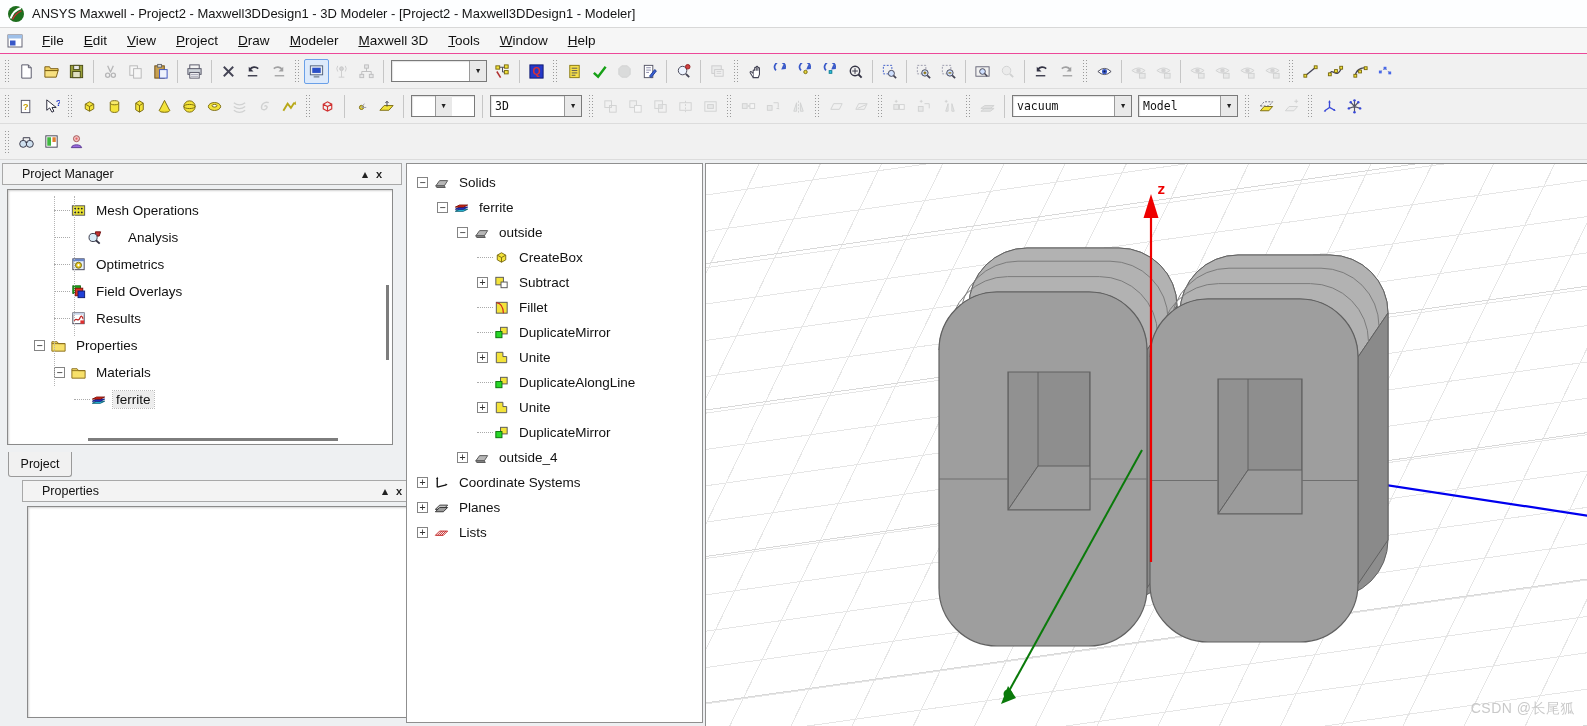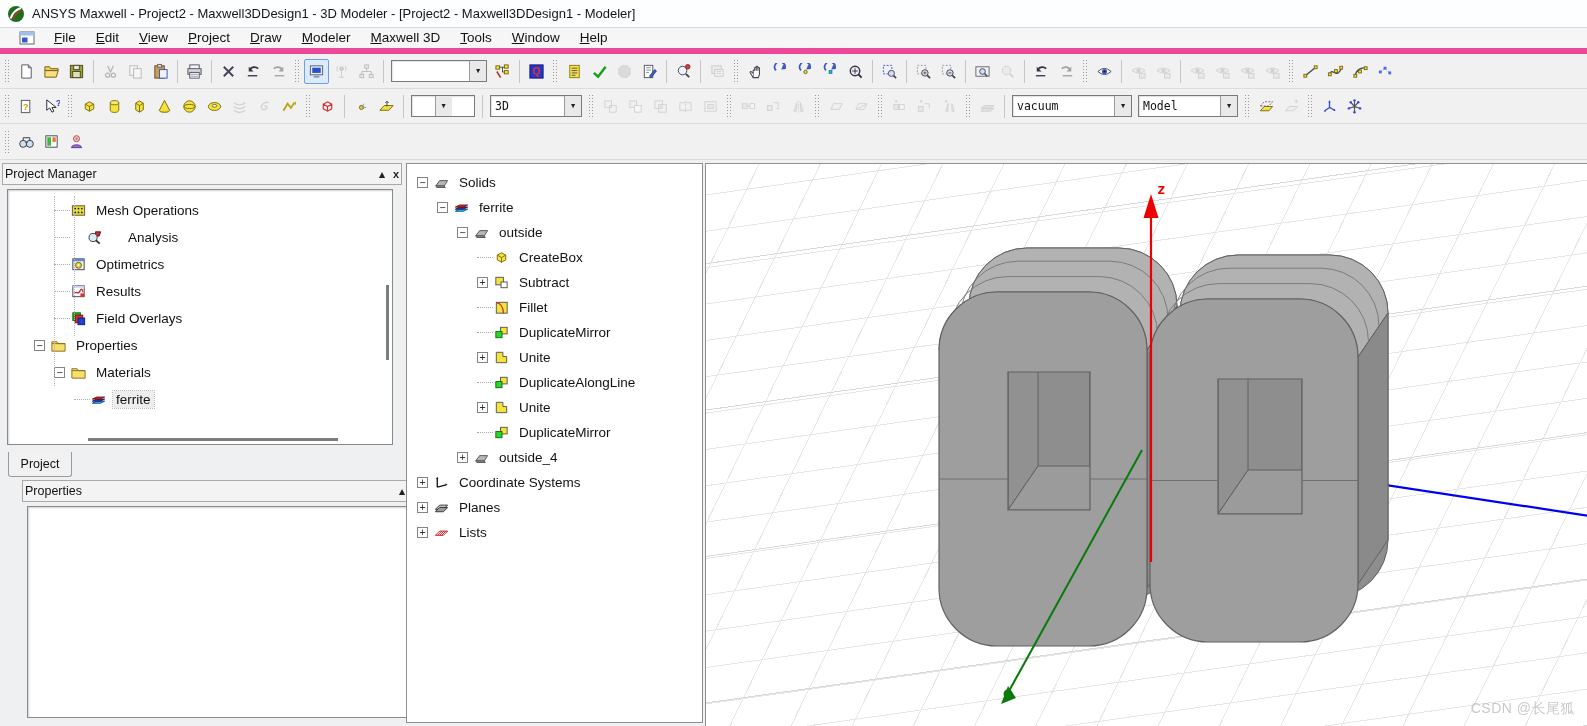--- a/index.html
+++ b/index.html
@@ -4,21 +4,21 @@
 <style>
   * { margin:0; padding:0; box-sizing:border-box; }
   html,body { width:1587px; height:726px; overflow:hidden; }
   body { font-family:"Liberation Sans", sans-serif; background:#f0f0f0; position:relative; font-size:13px; color:#111; }
 
   
   .titlebar { position:absolute; left:0; top:0; width:1587px; height:28px; background:#fdfeff;
               border-bottom:1px solid #d8d8d8; display:flex; align-items:center; padding-left:7px; gap:7px; }
   .titlebar .ttl { font-size:13px; color:#151515; }
   .menubar { position:absolute; left:0; top:28px; width:1587px; height:26px; background:#f6f6f6;
-             border-bottom:6px solid #ec4899; display:flex; align-items:center; padding-left:18px; }
+             border-bottom:1px solid #ec4899; display:flex; align-items:center; padding-left:6px; }
   .mdiicon { width:18px; height:18px; margin-right:8px; flex:none; }
   .menu-item { padding:4px 10px 5px 10px; font-size:13.5px; color:#111; cursor:default; }
   .menu-item::first-letter { text-decoration:underline; }
 
   
   .tb { position:absolute; left:0; width:1587px; background:#f1f1f1; border-bottom:1px solid #dcdcdc;
         display:flex; align-items:center; padding-left:1px; }
   #tb1 { top:54px;  height:35px; }
   #tb2 { top:89px;  height:35px; }
   #tb3 { top:124px; height:36px; }
@@ -32,21 +32,21 @@
   .combo { height:22px; flex:none; border:1px solid #7a7a7a; background:#fff; display:flex; align-items:center;
            font-family:"DejaVu Sans Mono", monospace; font-size:11.5px; margin:0 3px; box-shadow:inset 1px 1px 1px rgba(0,0,0,.12); }
   .combo .ctext { padding-left:4px; overflow:hidden; white-space:nowrap; flex:1; }
   .combo .carrow { width:17px; height:100%; flex:none; background:#e9e9e9; border-left:1px solid #9a9a9a;
                    display:flex; align-items:center; justify-content:center; font-size:7px; color:#222; }
 
   
   .workspace { position:absolute; left:0; top:160px; width:1587px; height:566px; background:#eef0f2; }
 
   .panel-hd { height:22px; background:#f3f3f3; border:1px solid #a8a8a8; display:flex; align-items:center;
-              padding:0 2px; font-size:12.5px; color:#111; }
+              padding:0 19px; font-size:12.5px; color:#111; }
   .panel-hd .hd-btns { margin-left:auto; display:flex; gap:8px; font-size:11px; color:#222; font-weight:bold; }
   .sunken { border:1px solid #8a8a8a; background:#fff; box-shadow:inset 1px 1px 2px rgba(0,0,0,.18); }
 
   #pm-panel { position:absolute; left:2px; top:3px; width:400px; height:288px; }
   #pm-tree { position:absolute; left:5px; right:9px; top:26px; bottom:6px; overflow:hidden; padding-top:7px; position:absolute; }
   #project-tab { position:absolute; left:8px; top:292px; width:64px; height:25px; background:#f1f1f1;
                  border:1px solid #9a9a9a; border-top:none; border-radius:0 0 3px 3px; display:flex;
                  align-items:center; justify-content:center; font-size:12.5px; }
   #props-panel { position:absolute; left:2px; top:320px; width:400px; height:243px;margin-left:20px; }
   #props-body  { position:absolute; left:5px; right:9px; top:26px; bottom:5px; }
@@ -902,38 +902,38 @@
               <circle cx="9" cy="9.8" r="3.2" fill="#e8c820" stroke="#776a10"></circle>
               <circle cx="9" cy="9.8" r="1.2" fill="#fff"></circle>
             </svg>
           </span>
           <span class="tlabel">Optimetrics</span>
         </div>
         <div class="tree-row" style="padding-left: 46px;">
           <span class="stub"></span>
           <span class="ticon">
             <svg width="17" height="17" viewBox="0 0 18 18">
+              <rect x="3" y="3" width="8" height="8" fill="#20b020" stroke="#0a600a"></rect>
+              <rect x="5.5" y="5.5" width="8" height="8" fill="#e03020" stroke="#801008"></rect>
+              <rect x="8.5" y="8.5" width="7" height="7" fill="#2040d8" stroke="#101c70"></rect>
+            </svg>
+          </span>
+          <span class="tlabel">Field Overlays</span>
+        </div>
+        <div class="tree-row" style="padding-left: 46px;">
+          <span class="stub"></span>
+          <span class="ticon">
+            <svg width="17" height="17" viewBox="0 0 18 18">
               <rect x="3" y="3" width="12" height="11.5" fill="#fff" stroke="#445"></rect>
               <rect x="3" y="3" width="12" height="2" fill="#c8d4e8"></rect>
               <path d="M4.5 11.5c2-4.5 4 2 6-3s3 1 3.5 1" fill="none" stroke="#c02020" stroke-width="1.3"></path>
               <rect x="11" y="11" width="4" height="3.5" fill="#e03030"></rect>
             </svg>
           </span>
           <span class="tlabel">Results</span>
-        </div>
-        <div class="tree-row" style="padding-left: 46px;">
-          <span class="stub"></span>
-          <span class="ticon">
-            <svg width="17" height="17" viewBox="0 0 18 18">
-              <rect x="3" y="3" width="8" height="8" fill="#20b020" stroke="#0a600a"></rect>
-              <rect x="5.5" y="5.5" width="8" height="8" fill="#e03020" stroke="#801008"></rect>
-              <rect x="8.5" y="8.5" width="7" height="7" fill="#2040d8" stroke="#101c70"></rect>
-            </svg>
-          </span>
-          <span class="tlabel">Field Overlays</span>
         </div>
         <div class="tree-row" style="padding-left: 26px;">
           <span class="expander">−</span>
           <span class="ticon">
             <svg width="17" height="17" viewBox="0 0 18 18">
               <path d="M2 5h5.5L9 7h7v8H2z" fill="#f7e06a" stroke="#8a6d1d"></path>
               <path d="M2 7h14" stroke="#8a6d1d"></path>
             </svg>
           </span>
           <span class="tlabel">Properties</span>

